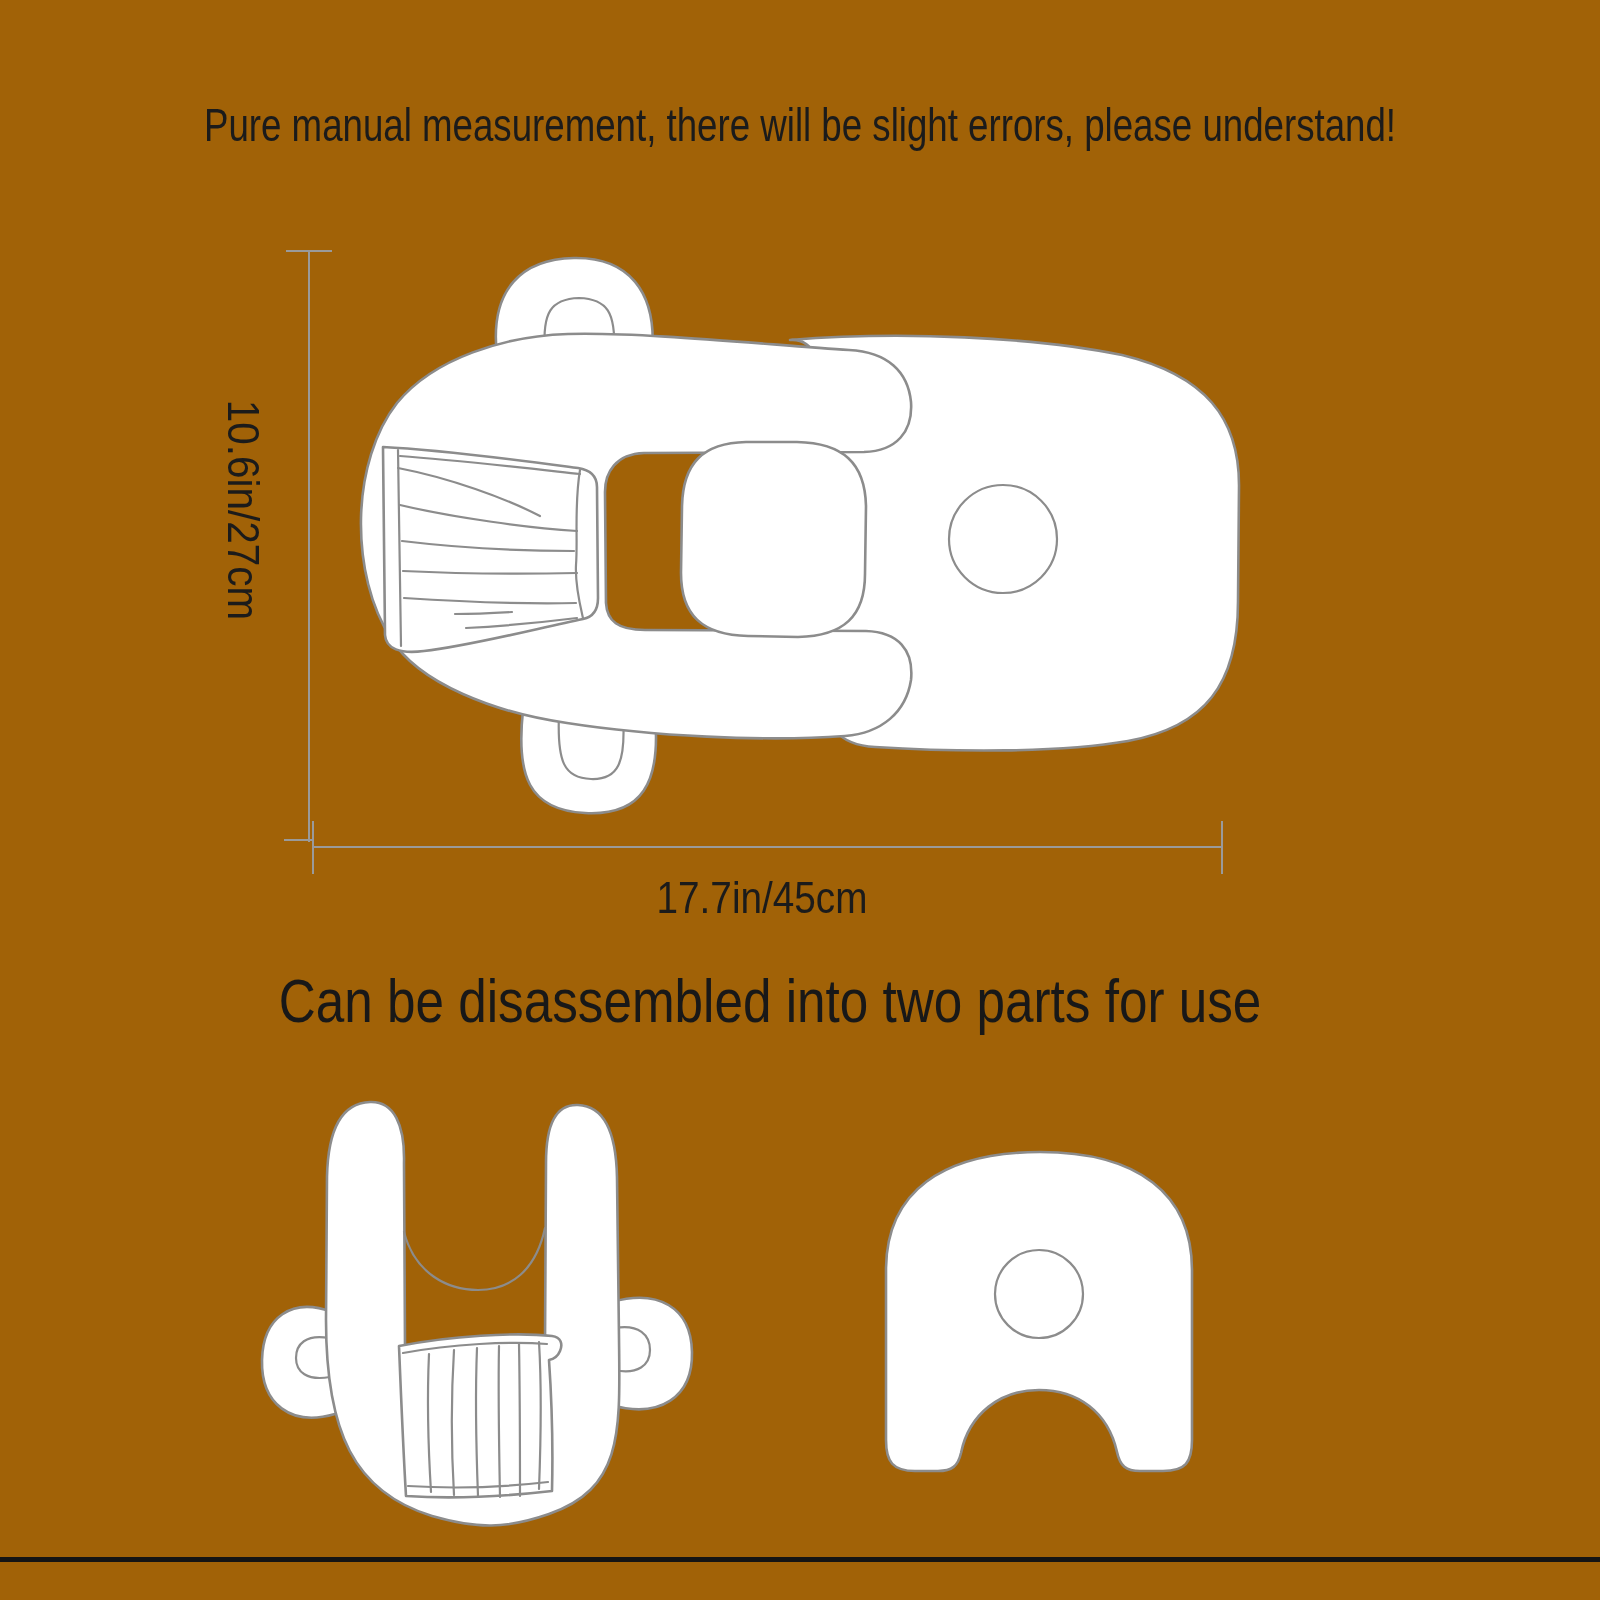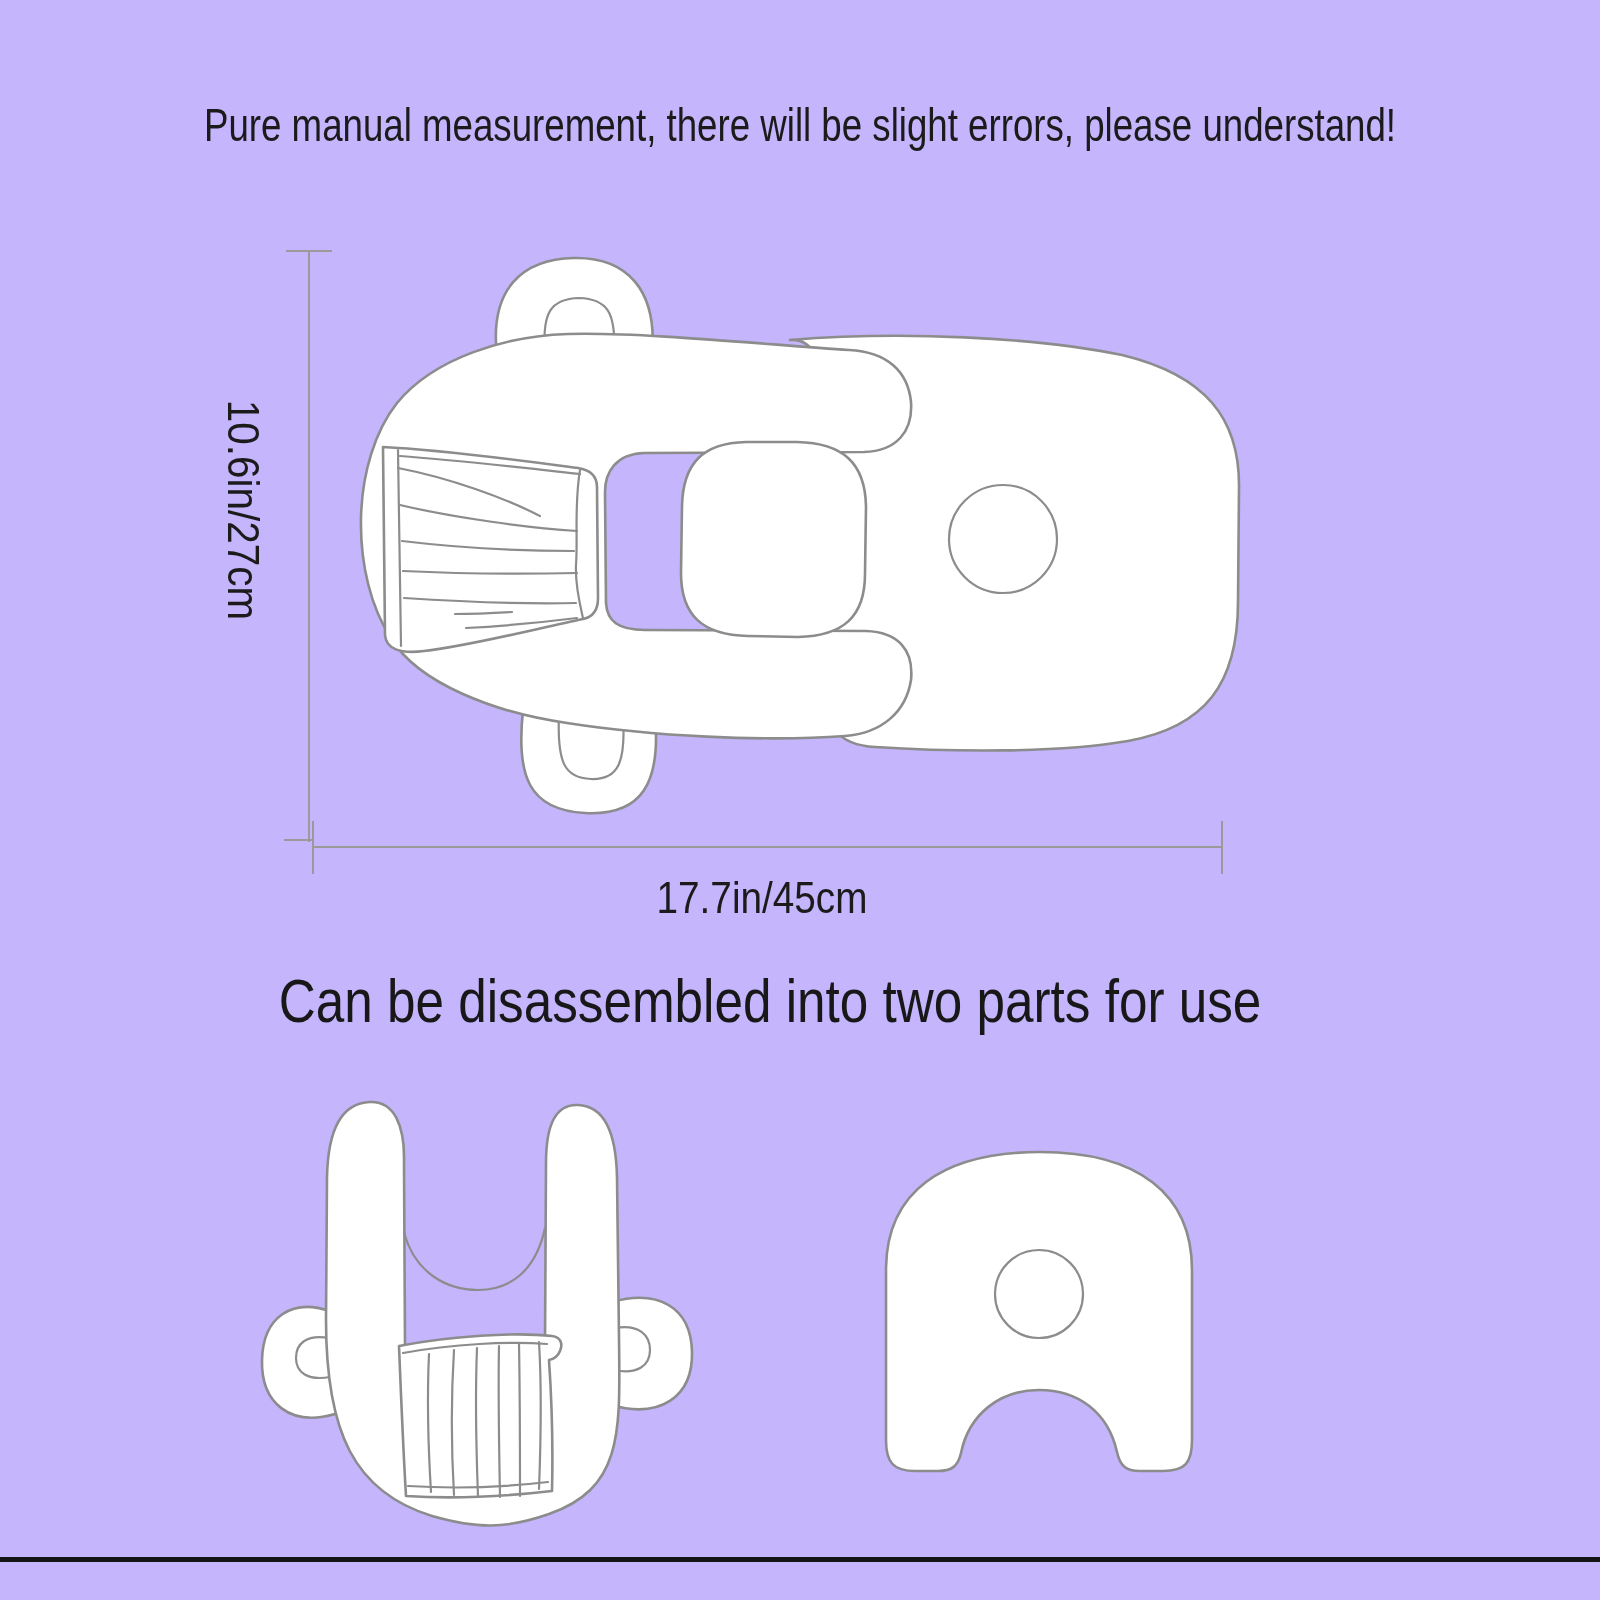--- a/index.html
+++ b/index.html
@@ -1,20 +1,20 @@
 <!DOCTYPE html>
 <html><head>
 <meta charset="utf-8">
 <style>
   html, body { margin: 0; padding: 0; background: #ffffff; }
   .page {
     position: relative;
     width: 1600px;
     height: 1600px;
-    background: #c4b5fd;
+    background: #a16207;
     overflow: hidden;
     font-family: "Liberation Sans", "DejaVu Sans", sans-serif;
     color: #1b1b1b;
   }
   .art {
     position: absolute;
     left: 0; top: 0;
     width: 1600px; height: 1600px;
   }
   

